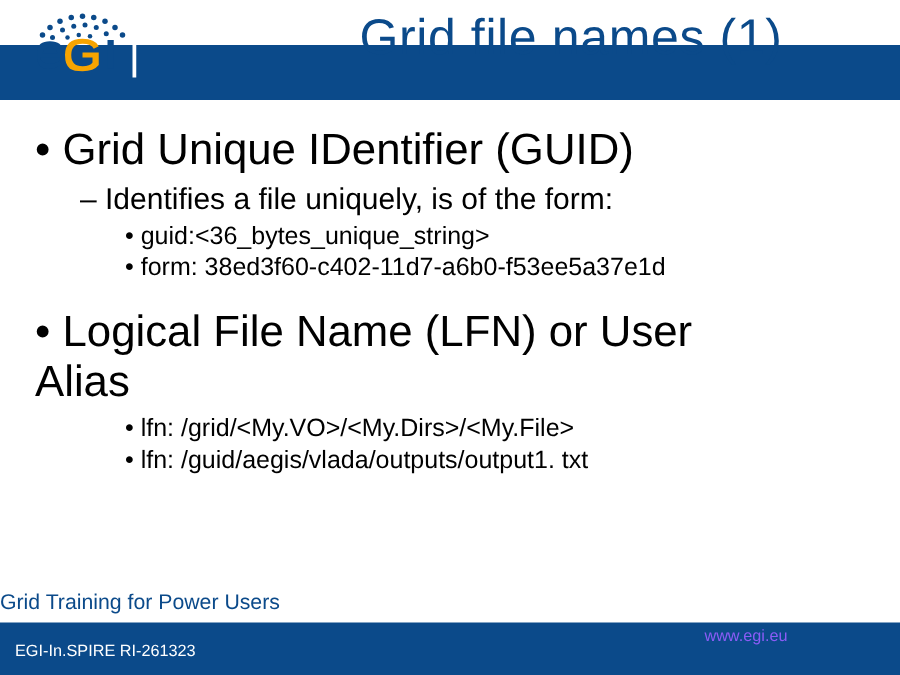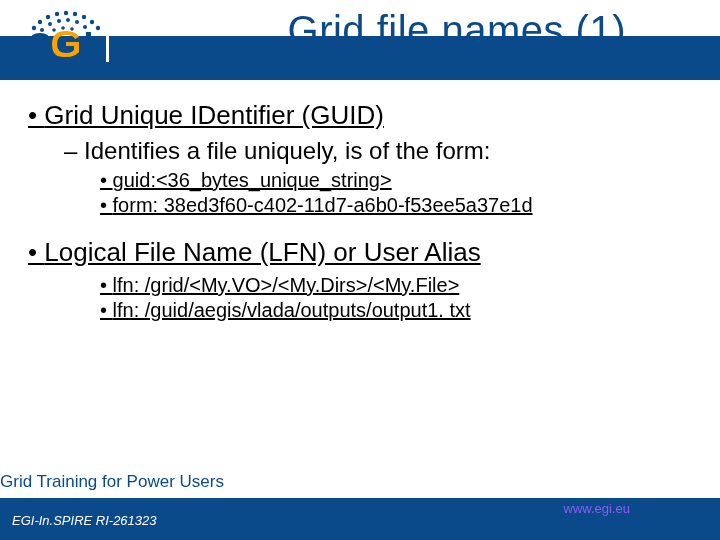--- a/index.html
+++ b/index.html
@@ -6,30 +6,30 @@
   html, body { width: 720px; height: 540px; font-family: Arial, Helvetica, sans-serif; background: #fff; overflow: hidden; }
   .slide { position: relative; width: 644px; height: 540px; }
 
   .header-bar { position: absolute; top: 36px; left: 0; width: 720px; height: 44px; background: #0b4a8a; }
   .title { position: absolute; top: 8px; right: 18px; font-size: 40px; color: #0b4a8a; font-weight: 400; letter-spacing: 0.5px; }
 
   .logo { position: absolute; top: 8px; left: 10px; width: 130px; height: 60px; }
   .logo svg { width: 100%; height: 100%; }
 
   .content { position: absolute; top: 100px; left: 28px; right: 18px; color: #000; }
-  .b1 { font-size: 26px; margin-bottom: 6px; text-decoration: underline; }
+  .b1 { font-size: 35px; margin-bottom: 6px; }
   .b2 { font-size: 24px; margin-left: 36px; margin-bottom: 4px; }
-  .b3 { font-size: 20px; margin-left: 72px; margin-bottom: 2px; text-decoration: underline; }
+  .b3 { font-size: 20px; margin-left: 72px; margin-bottom: 2px; }
   .b1::before { content: "• "; }
   .b2::before { content: "– "; }
   .b3::before { content: "• "; }
   .sec { margin-top: 20px; }
 
   .footer-bar { position: absolute; bottom: 0; left: 0; width: 720px; height: 42px; background: #0b4a8a; }
-  .footer-left { position: absolute; left: 12px; bottom: 12px; color: #fff; font-size: 13px; font-style: italic; }
+  .footer-left { position: absolute; left: 12px; bottom: 12px; color: #fff; font-size: 13px; }
   .footer-center { position: absolute; left: 0; right: 0; bottom: 48px; color: #0b4a8a; font-size: 17px; }
   .footer-right { position: absolute; right: 14px; bottom: 24px; color: #8b5cf6; font-size: 13px; }
 </style>
 </head>
 <body>
 
 <div class="slide">
   <div class="header-bar"></div>
   <div class="title">Grid file names (1)</div>
 

